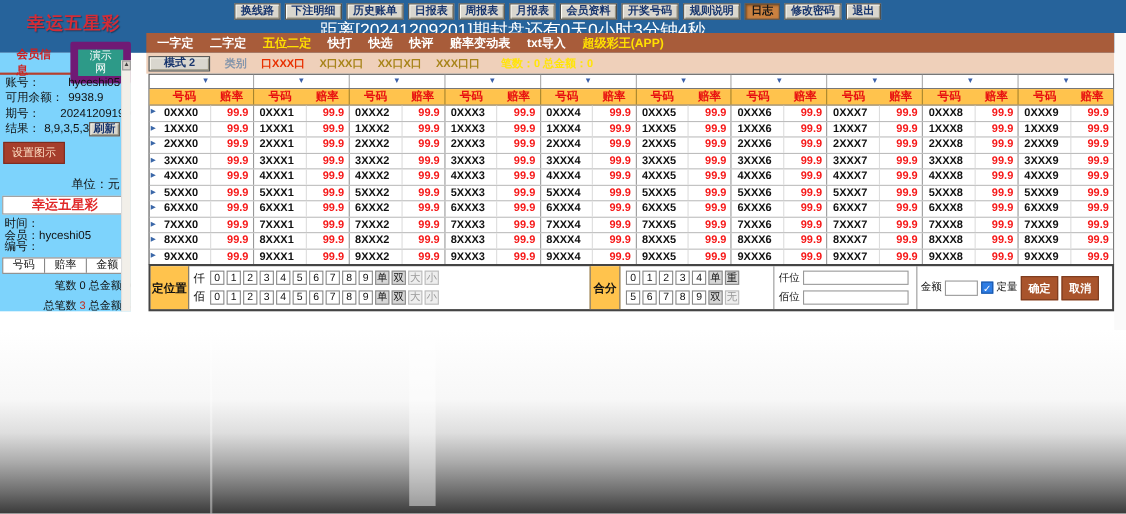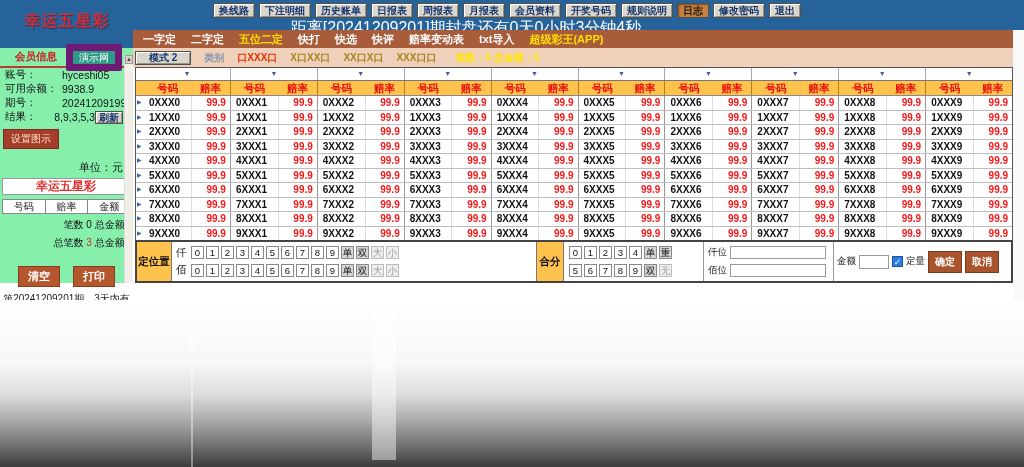--- a/index.html
+++ b/index.html
@@ -27,21 +27,21 @@
   .nav2-item.sel{color:#ffe000;}
   
   .mode-bar{position:absolute;left:133px;top:48px;width:880px;height:19px;background:#efd0ba;
     display:flex;align-items:center;gap:13px;padding-left:2px;box-sizing:border-box;}
   .mode-btn{padding:0 13px;line-height:12px;}
   .mode-tab{font-size:10px;font-weight:bold;color:#a8841a;cursor:pointer;white-space:nowrap;}
   .mode-tab.first{color:#8696ab;}
   .mode-tab.active{color:#e83000;}
   .mode-stats{color:#ffe40a;font-weight:bold;font-size:10px;margin-left:6px;}
   
-  .sidebar{position:absolute;left:0;top:48px;width:133px;height:235px;background:#86efac;box-sizing:border-box;}
+  .sidebar{position:absolute;left:0;top:48px;width:119px;height:235px;background:#7dd3fc;box-sizing:border-box;}
   .sb-head{height:18px;display:flex;align-items:center;gap:9px;padding-left:15px;
     border-bottom:2px solid #b5402e;}
   .sb-head-label{color:#cc2222;font-weight:bold;font-size:10.5px;}
   .demo-btn{background:#2d9a88;border:7px solid #701a75;border-radius:2px;color:#fff;
     font-size:10px;line-height:11px;padding:1px 6px;cursor:pointer;font-family:inherit;}
   .sb-row{display:flex;align-items:center;font-size:10.5px;color:#111;padding:1px 0 1px 5px;height:12px;}
   .sb-row .lbl{width:57px;}
   .sb-row .val{flex:1;}
   .refresh-btn{margin-right:10px;padding:0 3px;line-height:11px;}
   .settings-btn{margin:5px 0 0 3px;background:#a63e2c;color:#ffe3c8;font-size:10px;
@@ -184,20 +184,25 @@
       </div>
       <div class="sb-row">
         <span class="lbl">结果：</span>
         <span class="val">8,9,3,5,3</span>
         <button class="winbtn refresh-btn">刷新</button>
       </div>
     </div>
   <button class="settings-btn">设置图示</button>
   <div class="unit-line">单位：元</div>
   <div class="ticket-box">幸运五星彩</div>
+  <div class="ticket-rows" id="ticket-fields">
+      <div class="ticket-row"><span>时间：</span><span></span></div>
+      <div class="ticket-row"><span>会员：</span><span>hyceshi05</span></div>
+      <div class="ticket-row"><span>编号：</span><span></span></div>
+    </div>
   <div class="mini-table" id="mini-headers">
       <div class="mini-cell">号码</div>
       <div class="mini-cell">赔率</div>
       <div class="mini-cell">金额</div>
     </div>
   <div class="sb-stat">笔数 0 总金额 0</div>
   <div class="sb-stat">
     <span>总笔数</span>
     <span class="v">3</span>
     <span>总金额</span>

